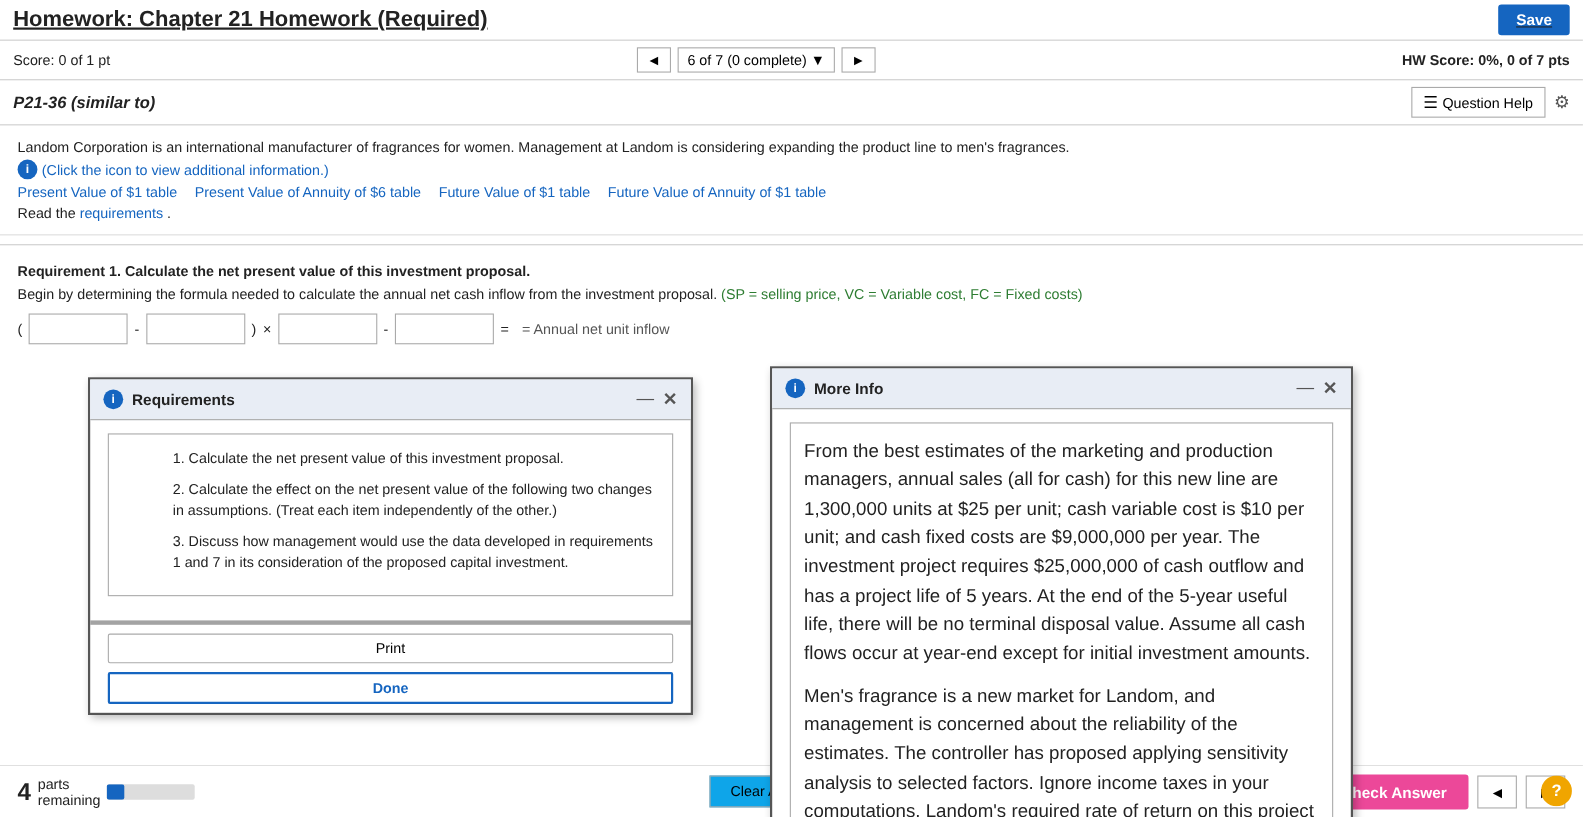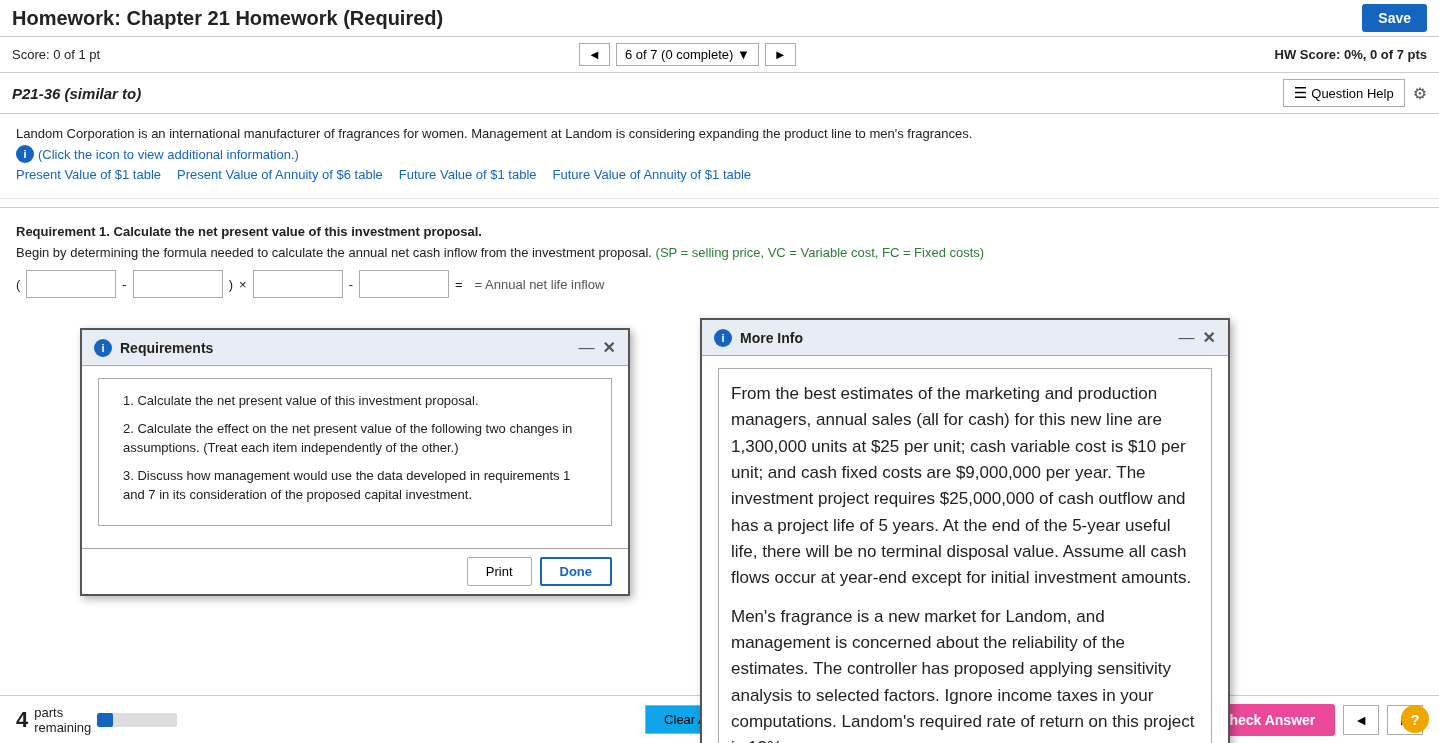--- a/index.html
+++ b/index.html
@@ -6,20 +6,21 @@
     body { font-family: Arial, sans-serif; font-size: 13px; background: #fff; color: #222; overflow-x: hidden; }
 
     
     .header-bar {
       display: flex;
       align-items: center;
       justify-content: space-between;
       padding: 4px 12px;
       border-bottom: 1px solid #ccc;
       background: #fff;
+      text-decoration: underline;
     }
     .header-title { font-size: 20px; font-weight: bold; }
     .save-btn {
       background: #1565c0;
       color: #fff;
       border: none;
       padding: 6px 16px;
       font-size: 14px;
       font-weight: bold;
       cursor: pointer;
@@ -124,31 +125,31 @@
       display: flex; align-items: center; justify-content: space-between;
       padding: 8px 12px;
       background: #e8edf5;
       border-bottom: 1px solid #aaa;
     }
     .modal-title { display: flex; align-items: center; gap: 8px; font-size: 14px; font-weight: bold; }
     .modal-controls { display: flex; align-items: center; gap: 8px; }
     .modal-minimize { font-size: 16px; cursor: pointer; color: #555; border: none; background: none; }
     .modal-close { font-size: 16px; cursor: pointer; color: #555; border: none; background: none; font-weight: bold; }
     .modal-body { padding: 12px 16px; font-size: 13px; line-height: 1.5; }
-    .modal-footer { display: flex; justify-content: flex-end; gap: 8px; padding: 8px 16px; border-top: 1px solid #a3a3a3; }
+    .modal-footer { display: flex; justify-content: flex-end; gap: 8px; padding: 8px 16px; border-top: 4px solid #a3a3a3; flex-direction: column; }
     .modal-btn {
       border: 1px solid #aaa; background: #fff; padding: 5px 18px;
       cursor: pointer; font-size: 13px; border-radius: 2px;
     }
     .modal-btn-primary {
       border: 2px solid #1565c0; background: #fff; padding: 5px 18px;
       cursor: pointer; font-size: 13px; border-radius: 2px; color: #1565c0; font-weight: bold;
     }
     .req-list { padding-left: 0; list-style: none; }
-    .req-list > li { margin-bottom: 8px; }
+    .req-list > li { margin-bottom: 8px; margin-left: 34px; }
     .req-list .sub-list { list-style: none; padding-left: 20px; margin-top: 4px; }
     .req-list .sub-list li { margin-bottom: 2px; }
     .req-list-box {
       border: 1px solid #aaa;
       padding: 12px 16px;
       margin-bottom: 10px;
     }
 
     
     .more-info-text {
@@ -244,20 +245,25 @@
     <button class="info-icon-btn">
       <span class="info-circle">i</span>
       <span>(Click the icon to view additional information.)</span>
     </button>
   </div>
   <div class="table-links">
     <a href="#" class="blue-link">Present Value of $1 table</a>
     <a href="#" class="blue-link">Present Value of Annuity of $6 table</a>
     <a href="#" class="blue-link">Future Value of $1 table</a>
     <a href="#" class="blue-link">Future Value of Annuity of $1 table</a>
+  </div>
+  <div style="font-size:13px;">
+    <span>Read the</span>
+    <a href="#" class="blue-link">requirements</a>
+    <span>.</span>
   </div>
 </div>
 
 <hr class="divider">
 
 <div class="requirement-section">
   <p class="req-title">
     <span>Requirement 1.</span>
     <span>Calculate the net present value of this investment proposal.</span>
   </p>
@@ -269,21 +275,21 @@
     <span>(</span>
     <input class="formula-input" type="text" style="">
     <span>-</span>
     <input class="formula-input" type="text" style="">
     <span>)</span>
     <span>×</span>
     <input class="formula-input" type="text" style="">
     <span>-</span>
     <input class="formula-input" type="text" style="">
     <span>=</span>
-    <span class="formula-result">= Annual net life inflow</span>
+    <span class="formula-result">= Annual net unit inflow</span>
   </div>
 </div>
 
 <div class="overlay-area" style="min-height: 340px; margin-bottom: 60px;">
 
   <div class="modal" style="left: 80px; top: 10px; width: 550px;">
     <div class="modal-header">
       <div class="modal-title">
         <span class="info-circle">i</span>
         <span>Requirements</span>

